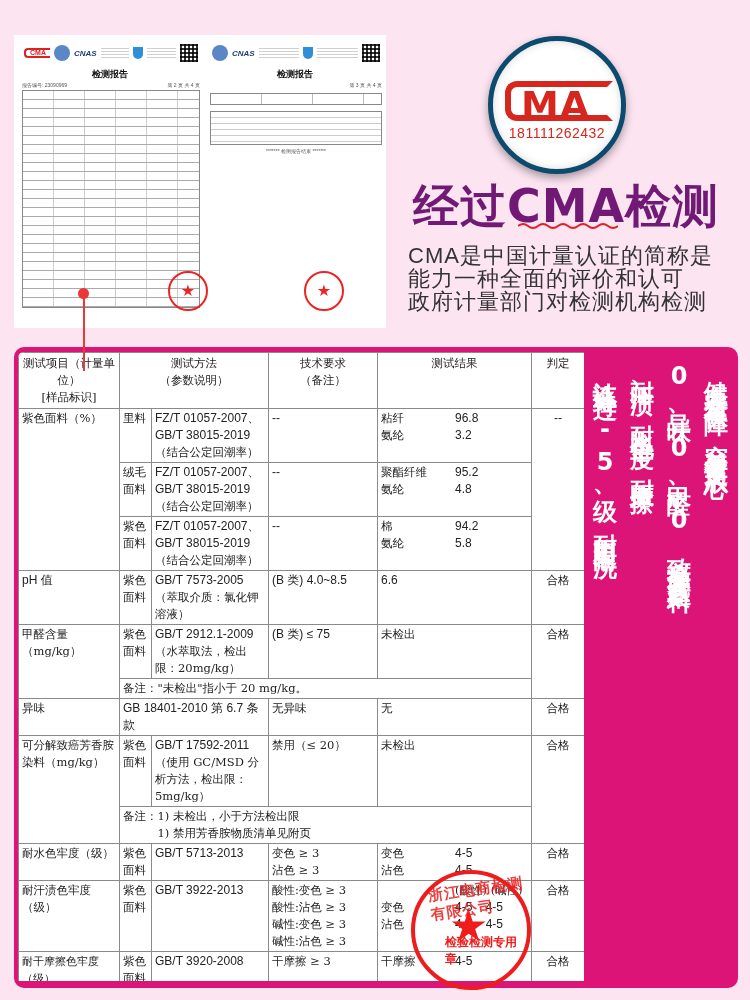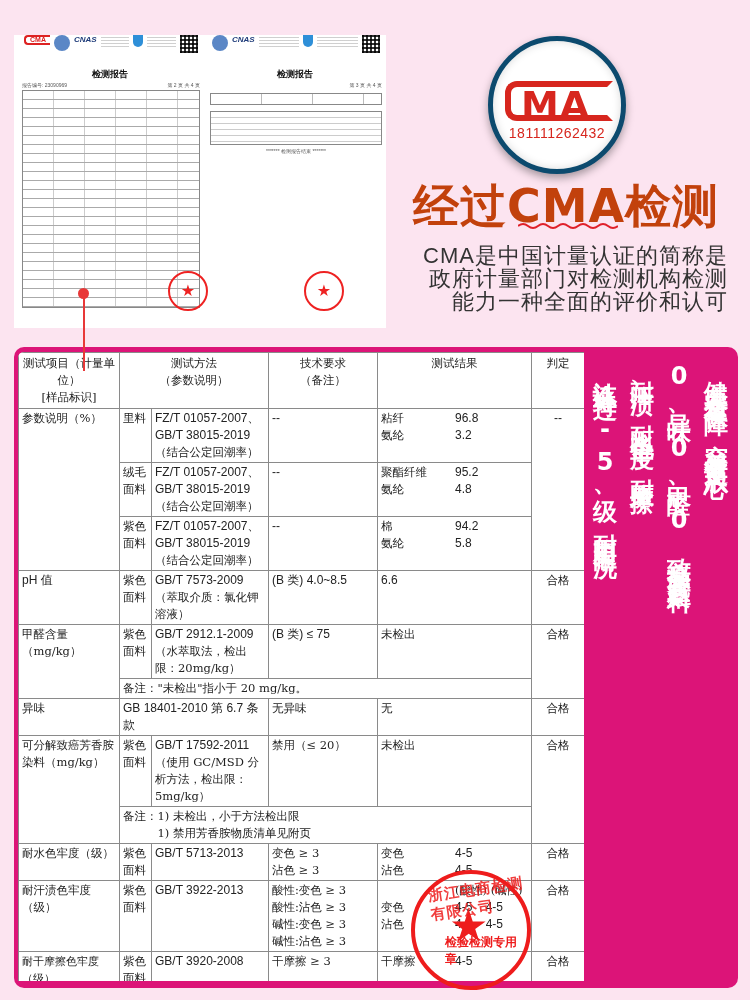--- a/index.html
+++ b/index.html
@@ -12,21 +12,21 @@
   }
 
   
   .thumb {
     position: absolute; left: 14px; top: 35px; width: 372px; height: 293px;
     background: #fff;
   }
   .thumb-page { position: absolute; top: 0; height: 100%; }
   .thumb-page.p1 { left: 4px; width: 184px; }
   .thumb-page.p2 { left: 192px; width: 178px; }
-  .thumb-logos { position: absolute; top: 0; left: 6px; right: 4px; height: 22px; display: flex; align-items: flex-start; gap: 4px; }
+  .thumb-logos { position: absolute; top: 7px; left: 6px; right: 4px; height: 22px; display: flex; align-items: center; gap: 4px; }
   .mini-cma { width: 26px; height: 10px; border: 2px solid #d22; border-right: none; border-radius: 4px 0 0 4px; color:#d22; font-size: 7px; font-weight: bold; line-height: 6px; text-align: center; }
   .mini-circle { width: 16px; height: 16px; border-radius: 50%; background: #5b87c6; }
   .mini-cnas { font-size: 8px; font-weight: bold; color: #1f3c7a; font-style: italic; }
   .mini-shield { width: 10px; height: 12px; background: #2e8fd8; border-radius: 0 0 5px 5px; }
   .mini-text { flex: 1; height: 14px; background: repeating-linear-gradient(#fff 0 2px, #bbb 2px 3px); opacity: .7; }
   .mini-qr { width: 18px; height: 18px; background:
       repeating-linear-gradient(90deg, #333 0 2px, #fff 2px 4px),
       repeating-linear-gradient(#333 0 2px, #fff 2px 4px);
       background-blend-mode: multiply; }
   .thumb-title { position: absolute; top: 33px; width: 100%; text-align: center; font-family: "DejaVu Serif", serif; font-weight: bold; font-size: 9px; color: #111; }
@@ -51,26 +51,26 @@
   }
   .cma-logo {
     position: absolute; left: 12px; top: 40px; width: 108px; height: 40px;
     border: 6px solid #d7261e; border-right-color: transparent; border-radius: 12px 0 0 12px;
   }
   .cma-logo-text { position: absolute; left: 10px; top: -4px; font-size: 38px; font-weight: bold; color: #d7261e; letter-spacing: 1px; font-family: "DejaVu Sans", sans-serif; }
   .cma-code { position: absolute; left: 0; right: 0; top: 84px; text-align: center; font-size: 14px; color: #d7261e; letter-spacing: 0.5px; }
 
   .headline {
     position: absolute; left: 396px; top: 176px; width: 340px; text-align: center;
-    font-size: 46px; font-weight: bold; color: #c2410c; letter-spacing: 1px;
+    font-size: 46px; font-weight: bold; color: #701a75; letter-spacing: 1px;
     font-family: "DejaVu Sans", sans-serif;
   }
   .squiggle { position: absolute; left: 518px; top: 222px; width: 100px; height: 8px; }
   .desc {
-    position: absolute; right: 22px; top: 244px; width: 320px; text-align: right;
+    position: absolute; right: 22px; top: 244px; width: 320px; 
     font-size: 22px; line-height: 23px; color: #333; letter-spacing: 1px;
   }
 
   
   .panel {
     position: absolute; left: 14px; top: 347px; width: 724px; height: 641px;
     background: #dc1478; border-radius: 10px;
   }
   .report {
     position: absolute; left: 18px; top: 352px; width: 566px; height: 629px;
@@ -178,22 +178,22 @@
   </div>
   <div class="cma-code">181111262432</div>
 </div>
 
 <div class="headline">经过CMA检测</div>
 <svg class="squiggle" viewBox="0 0 100 8">
   <path d="M0 4 Q5 0 10 4 T20 4 T30 4 T40 4 T50 4 T60 4 T70 4 T80 4 T90 4 T100 4" fill="none" stroke="#e0202a" stroke-width="2"></path>
 </svg>
 <div class="desc">
   <div>CMA是中国计量认证的简称是</div>
+  <div>能力一种全面的评价和认可</div>
   <div>政府计量部门对检测机构检测</div>
-  <div>能力一种全面的评价和认可</div>
 </div>
 
 <div class="panel"></div>
 
 <div class="report">
   <table class="rt">
     <colgroup>
       <col style="width:101px">
         <col style="width:32px">
         <col style="width:117px">
@@ -217,21 +217,21 @@
           </th>
       <th style="vertical-align:top">
             <div>测试结果</div>
           </th>
       <th style="vertical-align:top">
             <div>判定</div>
           </th>
     </tr>
 
     <tr style="height:51px">
-      <td rowspan="3" class="serif">参数说明（%）</td>
+      <td rowspan="3" class="serif">紫色面料（%）</td>
       <td class="serif">里料</td>
       <td><span>FZ/T 01057-2007、GB/T 38015-2019</span><div class="serif">（结合公定回潮率）</div></td>
       <td>--</td>
       <td>
         <div class="res">
               <span class="k">粘纤</span>
               <span>96.8</span>
             </div>
         <div class="res">
               <span class="k">氨纶</span>
@@ -267,21 +267,21 @@
         <div class="res">
               <span class="k">氨纶</span>
               <span>5.8</span>
             </div>
       </td>
     </tr>
 
     <tr style="height:51px">
       <td>pH 值</td>
       <td class="serif">紫色面料</td>
-      <td><span>GB/T 7573-2009</span><div class="serif">（萃取介质：氯化钾溶液）</div></td>
+      <td><span>GB/T 7573-2005</span><div class="serif">（萃取介质：氯化钾溶液）</div></td>
       <td>(B 类) 4.0~8.5</td>
       <td>6.6</td>
       <td class="center serif">合格</td>
     </tr>
 
     <tr style="height:51px">
       <td rowspan="2" class="serif">甲醛含量（mg/kg）</td>
       <td class="serif">紫色面料</td>
       <td><span>GB/T 2912.1-2009</span><div class="serif">（水萃取法，检出限：20mg/kg）</div></td>
       <td>(B 类) ≤ 75</td>

